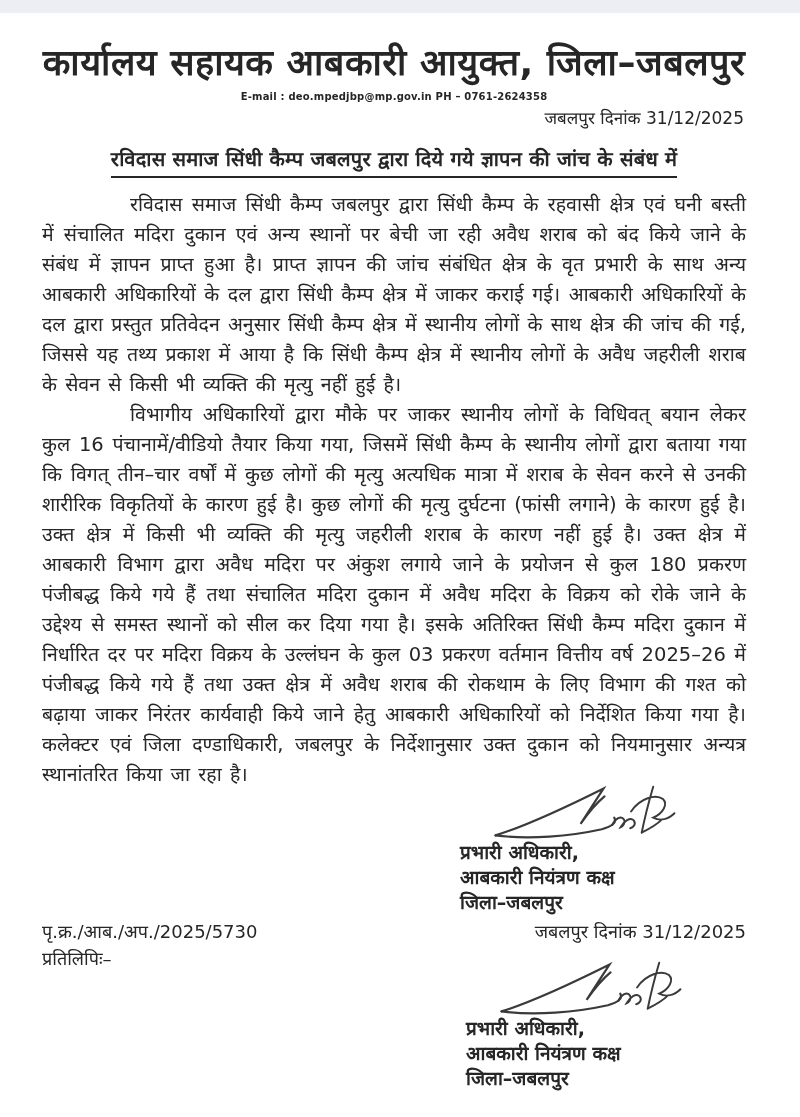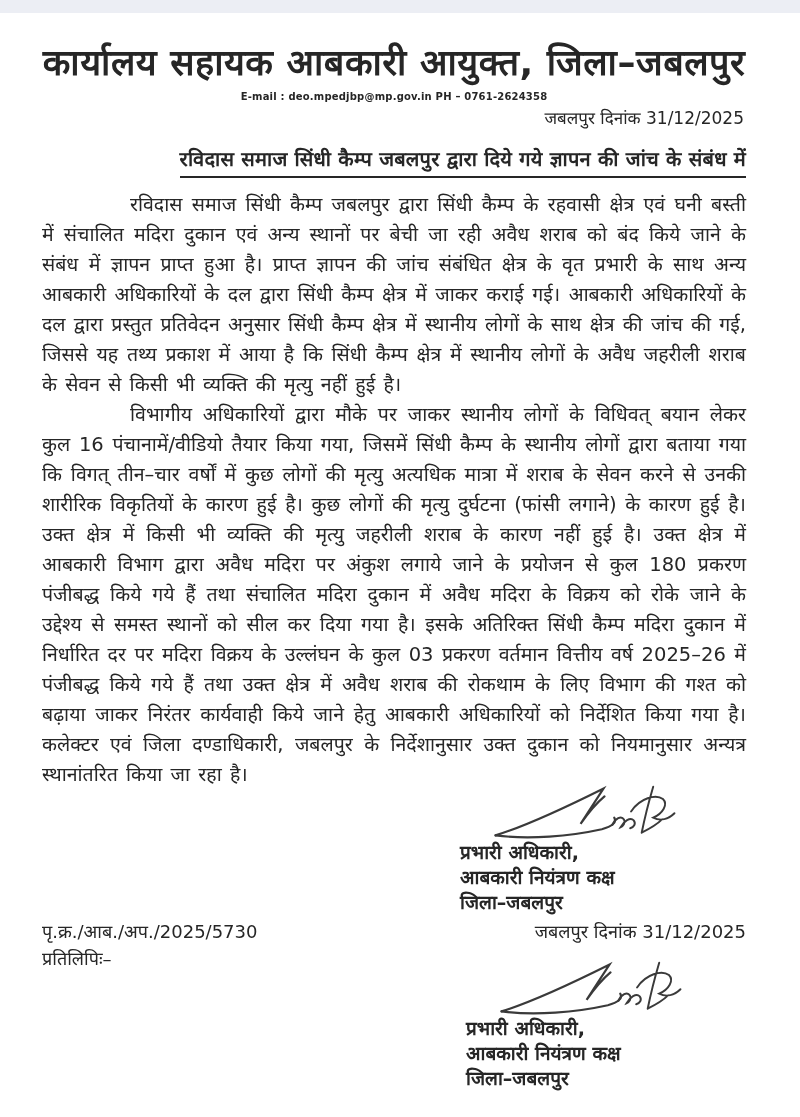--- a/index.html
+++ b/index.html
@@ -28,21 +28,21 @@
     margin-top:3px; letter-spacing:.2px;
   }
   .date-top{
     text-align:right; font-size:17px; margin-top:4px; padding-right:2px;
   }
   .doc-type-row{ text-align:center; margin-top:4px; }
   .doc-type{
     display:inline-block; font-size:23px; font-weight:bold;
     border-bottom:2px solid var(--ink); padding:0 4px 3px 4px;
   }
-  .subject-row{ text-align:right; margin-top:16px; }
+  .subject-row{ text-align:center; margin-top:16px; }
   .subject{
     display:inline-block; font-size:20px; font-weight:bold;
     border-bottom:2px solid var(--ink); padding-bottom:4px;
     letter-spacing:.2px;
   }
 
   .body-text{ margin-top:12px; }
   .body-text p{
     margin:0; font-size:19.5px; line-height:30px;
     text-align:justify; text-indent:88px; word-spacing:2px;

